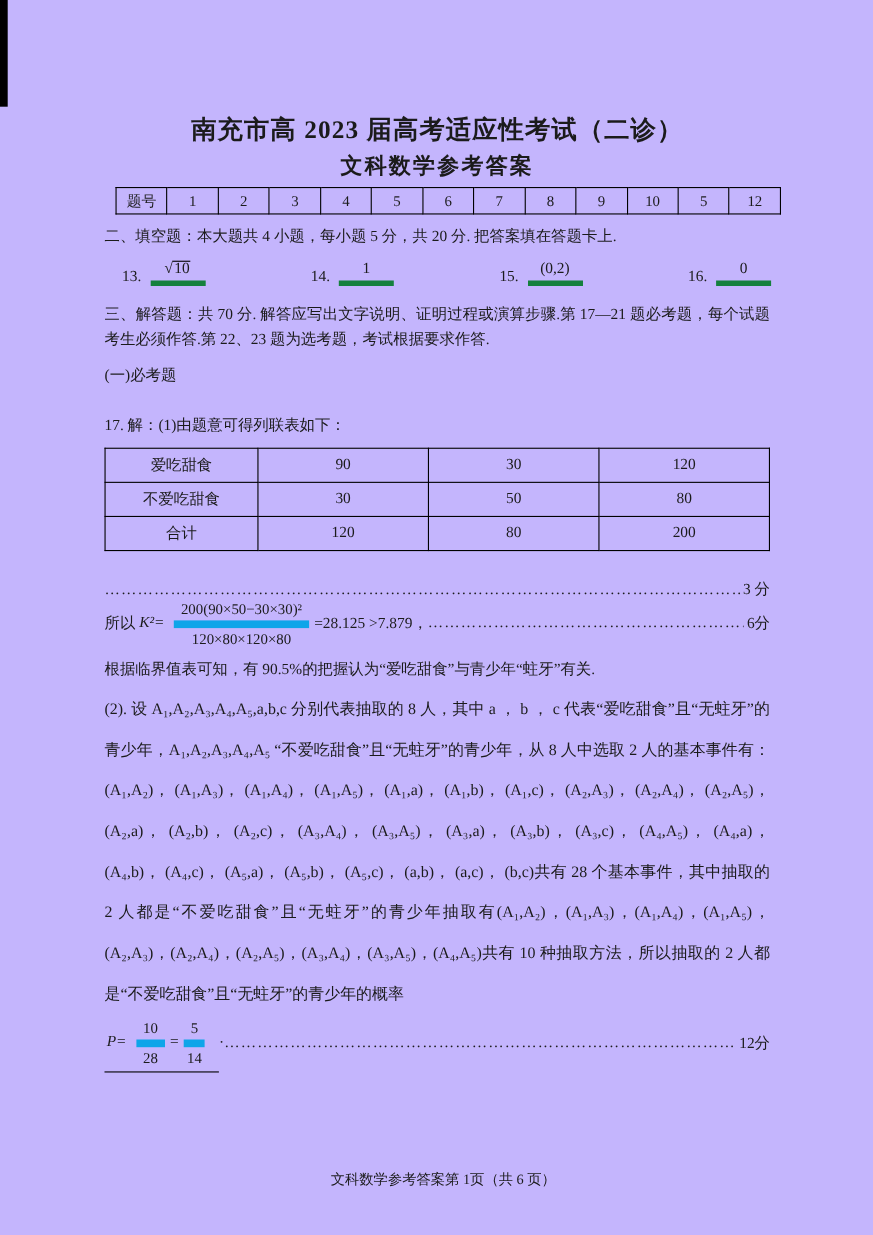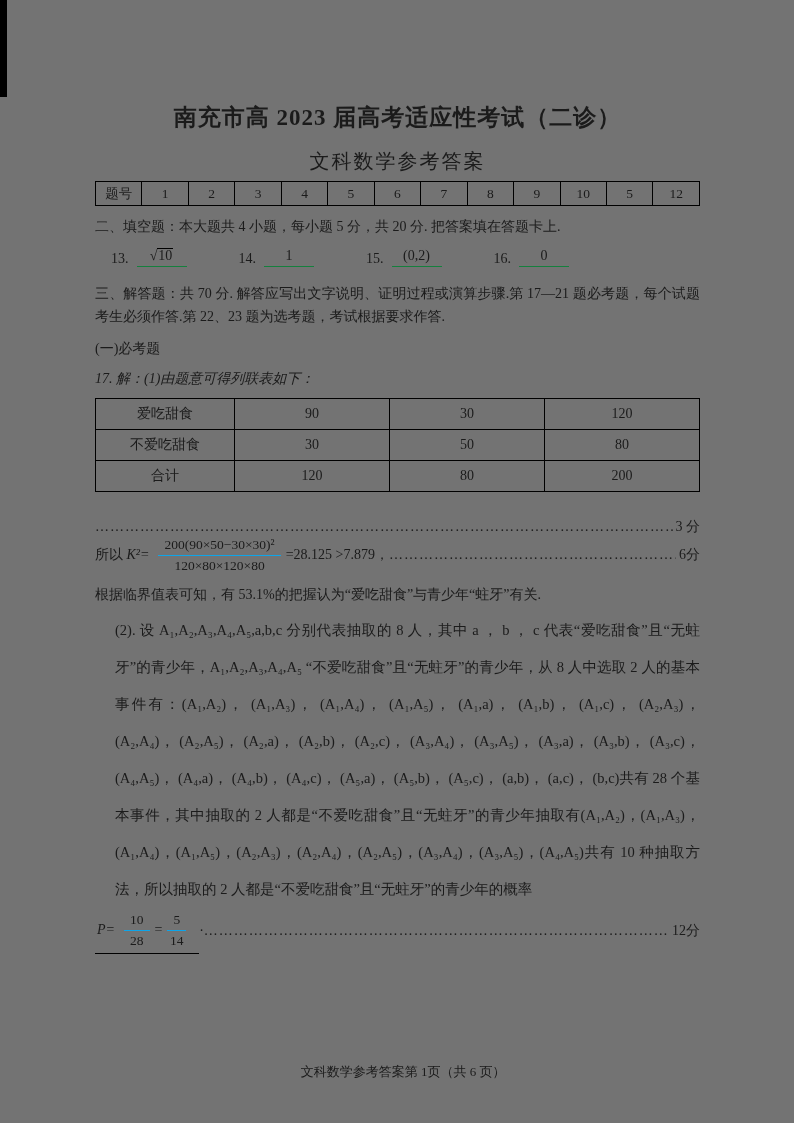--- a/index.html
+++ b/index.html
@@ -1,52 +1,52 @@
 <!DOCTYPE html>
 <html><head>
 <meta charset="utf-8">
 <style>
   * { margin:0; padding:0; box-sizing:border-box; }
   html,body { background:#ffffff; }
   body { font-family:"Liberation Serif","DejaVu Serif",serif; color:#1b1b1b; }
   .page{
     position:relative; width:794px; height:1123px; margin:0 auto;
-    background:#737373; padding:102px 94px 0 95px; overflow:hidden;
+    background:#c4b5fd; padding:102px 94px 0 95px; overflow:hidden;
   }
   .scan-artifact{ position:absolute; left:0; top:0; width:7px; height:97px; background:#000; }
   .title{ font-size:23px; font-weight:bold; text-align:center; letter-spacing:1px; }
-  .subtitle{ font-size:20px; font-weight:normal; text-align:center; margin-top:15px; letter-spacing:2px; }
+  .subtitle{ font-size:20px; font-weight:bold; text-align:center; margin-top:4px; letter-spacing:2px; }
   .para{ font-size:14px; line-height:1.6; text-align:justify; }
-  .mt-lg{ margin-top:16px; } .mt-md{ margin-top:10px; } .mt-sm{ margin-top:7px;font-style:italic; }
+  .mt-lg{ margin-top:16px; } .mt-md{ margin-top:10px; } .mt-sm{ margin-top:23px; }
 
   table{ border-collapse:collapse; width:100%; table-layout:fixed; }
-  .choice-table{ margin-top:6px; }
+  .choice-table{ margin-top:6px;margin-left:10px; }
   .choice-table td{ border:1px solid #000; text-align:center; font-size:13.5px; height:24px; padding:1px 2px; }
   .cont-table{ margin-top:8px; }
   .cont-table td{ border:1px solid #000; text-align:center; font-size:14px; height:31px; padding:2px 4px; }
   .cont-table td:first-child{ width:23%; }
 
-  .blanks{ display:flex; align-items:flex-end; font-size:14px; margin-top:10px; padding-left:16px; gap:52px; }
+  .blanks{ display:flex; align-items:flex-end; font-size:14px; margin-top:10px; padding-left:16px; gap:96px; }
   .blank-item{ display:flex; align-items:flex-end; gap:8px; white-space:nowrap; }
-  .blank-answer{ display:inline-block; min-width:50px; text-align:center; border-bottom:1px solid #15803d; padding:0 10px 2px; }
+  .blank-answer{ display:inline-block; min-width:50px; text-align:center; border-bottom:5px solid #15803d; padding:0 10px 2px; }
   .radicand{ display:inline-block; border-top:1px solid #000; line-height:1.05; padding:0 1px; }
 
   .dotline{ display:flex; align-items:baseline; font-size:14px; margin-top:26px; }
   .leader{ flex:1; min-width:0; overflow:hidden; white-space:nowrap; letter-spacing:1px; }
   .score{ white-space:nowrap; padding-left:3px; }
 
   .formula{ display:flex; align-items:center; font-size:14px; }
   .mathvar{ font-style:italic; margin-right:4px; }
   .frac{ display:inline-flex; flex-direction:column; align-items:center; margin:0 5px; font-size:13.5px; line-height:1.3; }
-  .frac .fnum{ border-bottom:1px solid #0ea5e9; padding:0 6px 1px; }
+  .frac .fnum{ border-bottom:7px solid #0ea5e9; padding:0 6px 1px; }
   .frac .fden{ padding-top:1px; }
   .ans-underline{ display:inline-flex; align-items:center; border-bottom:1px solid #000; padding:3px 8px 4px 2px; }
   .result-text{ white-space:nowrap; }
 
-  .part2{ font-size:14.5px; line-height:2.55; text-align:justify; margin-top:6px;margin-left:20px; }
+  .part2{ font-size:14.5px; line-height:2.55; text-align:justify; margin-top:6px; }
   .footer{ position:absolute; left:12px; right:0; bottom:42px; text-align:center; font-size:13px; }
 </style>
 </head>
 <body>
 
 <div class="page">
   <div class="scan-artifact"></div>
 
   <div class="title">南充市高 2023 届高考适应性考试（二诊）</div>
   <div class="subtitle">文科数学参考答案</div>
@@ -130,21 +130,21 @@
     <span class="mathvar">K²=</span>
     <span class="frac">
       <span class="fnum">200(90×50−30×30)²</span>
       <span class="fden">120×80×120×80</span>
     </span>
     <span class="result-text">=28.125 &gt;7.879，</span>
     <span class="leader">………………………………………………………………………………</span>
     <span class="score">6分</span>
   </div>
 
-  <p class="para mt-md">根据临界值表可知，有 53.1%的把握认为“爱吃甜食”与青少年“蛀牙”有关.</p>
+  <p class="para mt-md">根据临界值表可知，有 90.5%的把握认为“爱吃甜食”与青少年“蛀牙”有关.</p>
 
   <p class="part2">(2). 设 A₁,A₂,A₃,A₄,A₅,a,b,c 分别代表抽取的 8 人，其中 a ， b ， c 代表“爱吃甜食”且“无蛀牙”的青少年，A₁,A₂,A₃,A₄,A₅ “不爱吃甜食”且“无蛀牙”的青少年，从 8 人中选取 2 人的基本事件有：(A₁,A₂)， (A₁,A₃)， (A₁,A₄)， (A₁,A₅)， (A₁,a)， (A₁,b)， (A₁,c)， (A₂,A₃)， (A₂,A₄)， (A₂,A₅)， (A₂,a)， (A₂,b)， (A₂,c)， (A₃,A₄)， (A₃,A₅)， (A₃,a)， (A₃,b)， (A₃,c)， (A₄,A₅)， (A₄,a)， (A₄,b)， (A₄,c)， (A₅,a)， (A₅,b)， (A₅,c)， (a,b)， (a,c)， (b,c)共有 28 个基本事件，其中抽取的 2 人都是“不爱吃甜食”且“无蛀牙”的青少年抽取有(A₁,A₂)，(A₁,A₃)，(A₁,A₄)，(A₁,A₅)，(A₂,A₃)，(A₂,A₄)，(A₂,A₅)，(A₃,A₄)，(A₃,A₅)，(A₄,A₅)共有 10 种抽取方法，所以抽取的 2 人都是“不爱吃甜食”且“无蛀牙”的青少年的概率</p>
 
   <div class="formula">
     <span class="ans-underline">
       <span class="mathvar">P=</span>
       <span class="frac">
         <span class="fnum">10</span>
         <span class="fden">28</span>
       </span>

